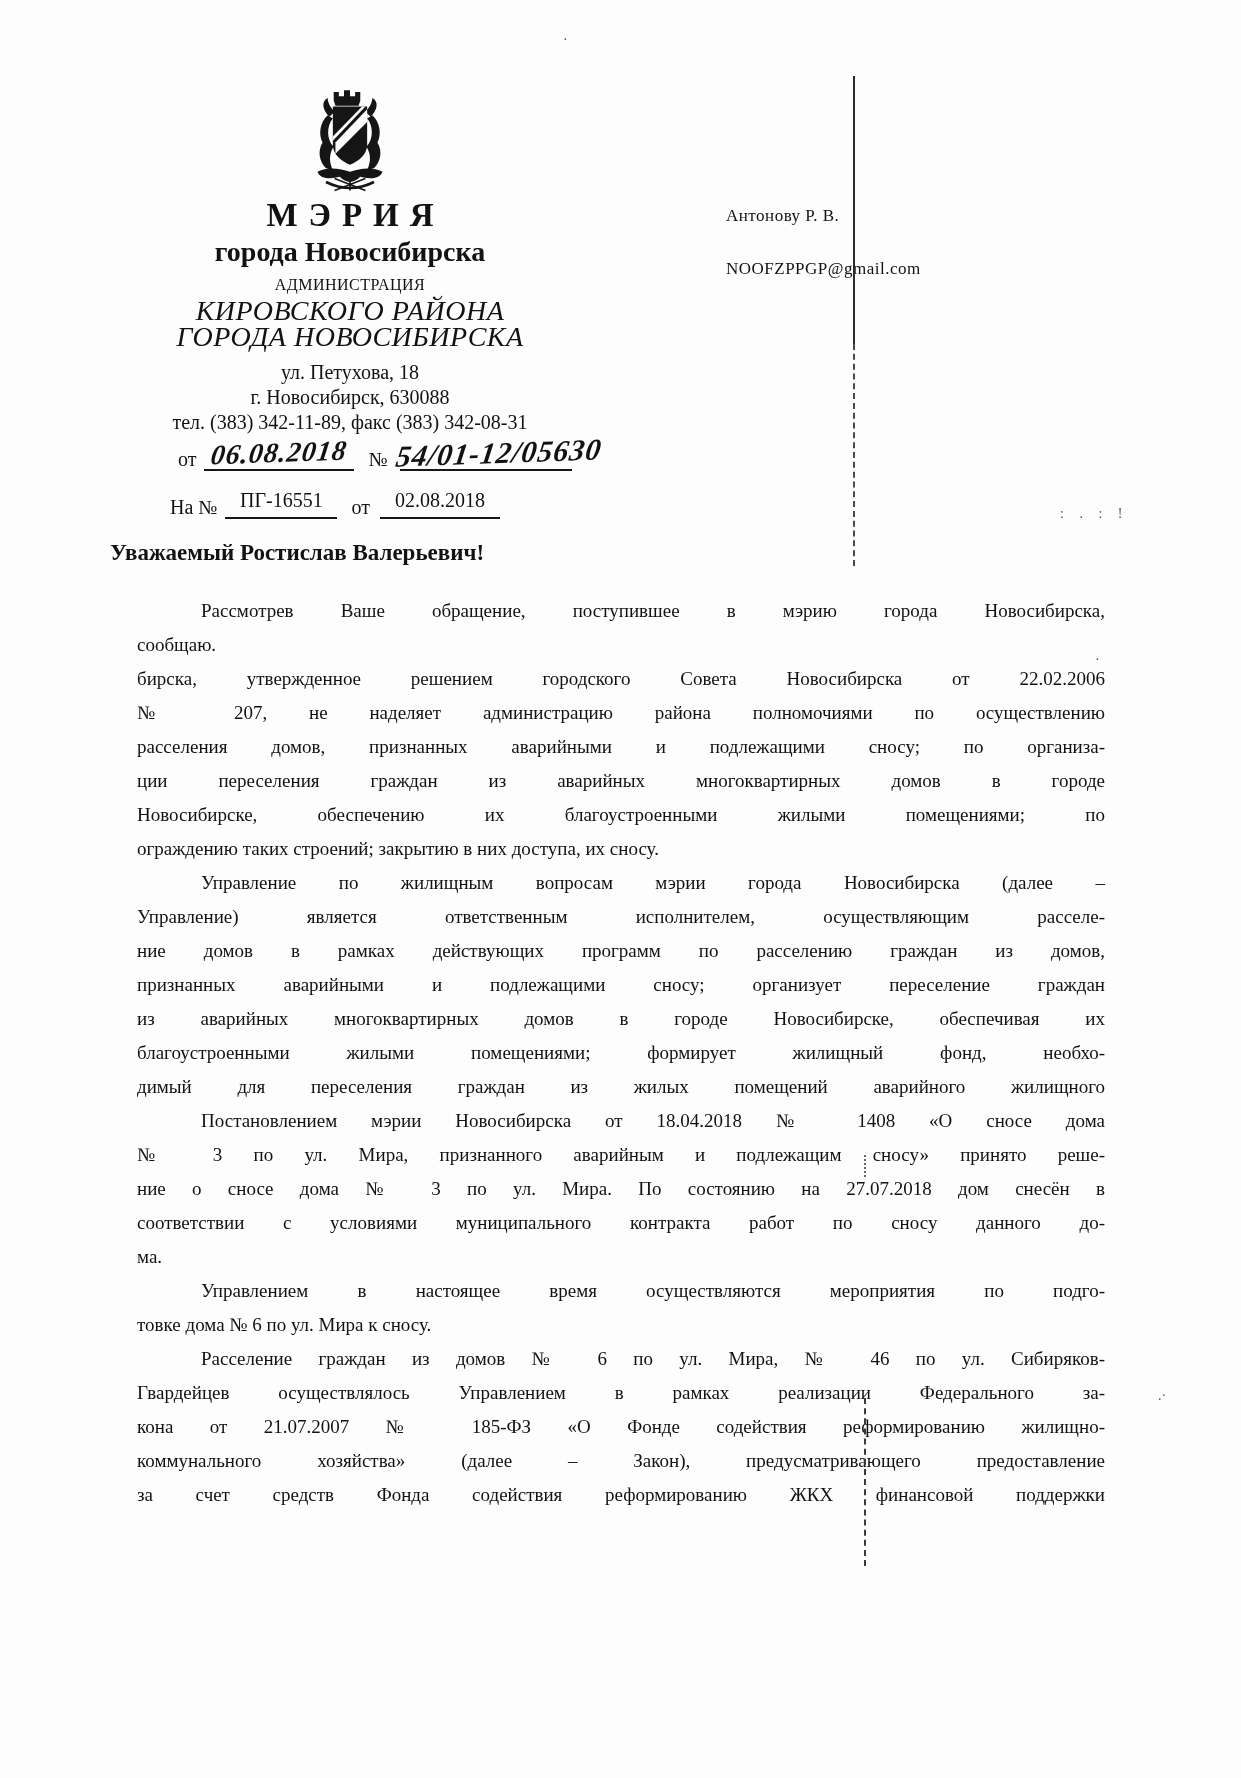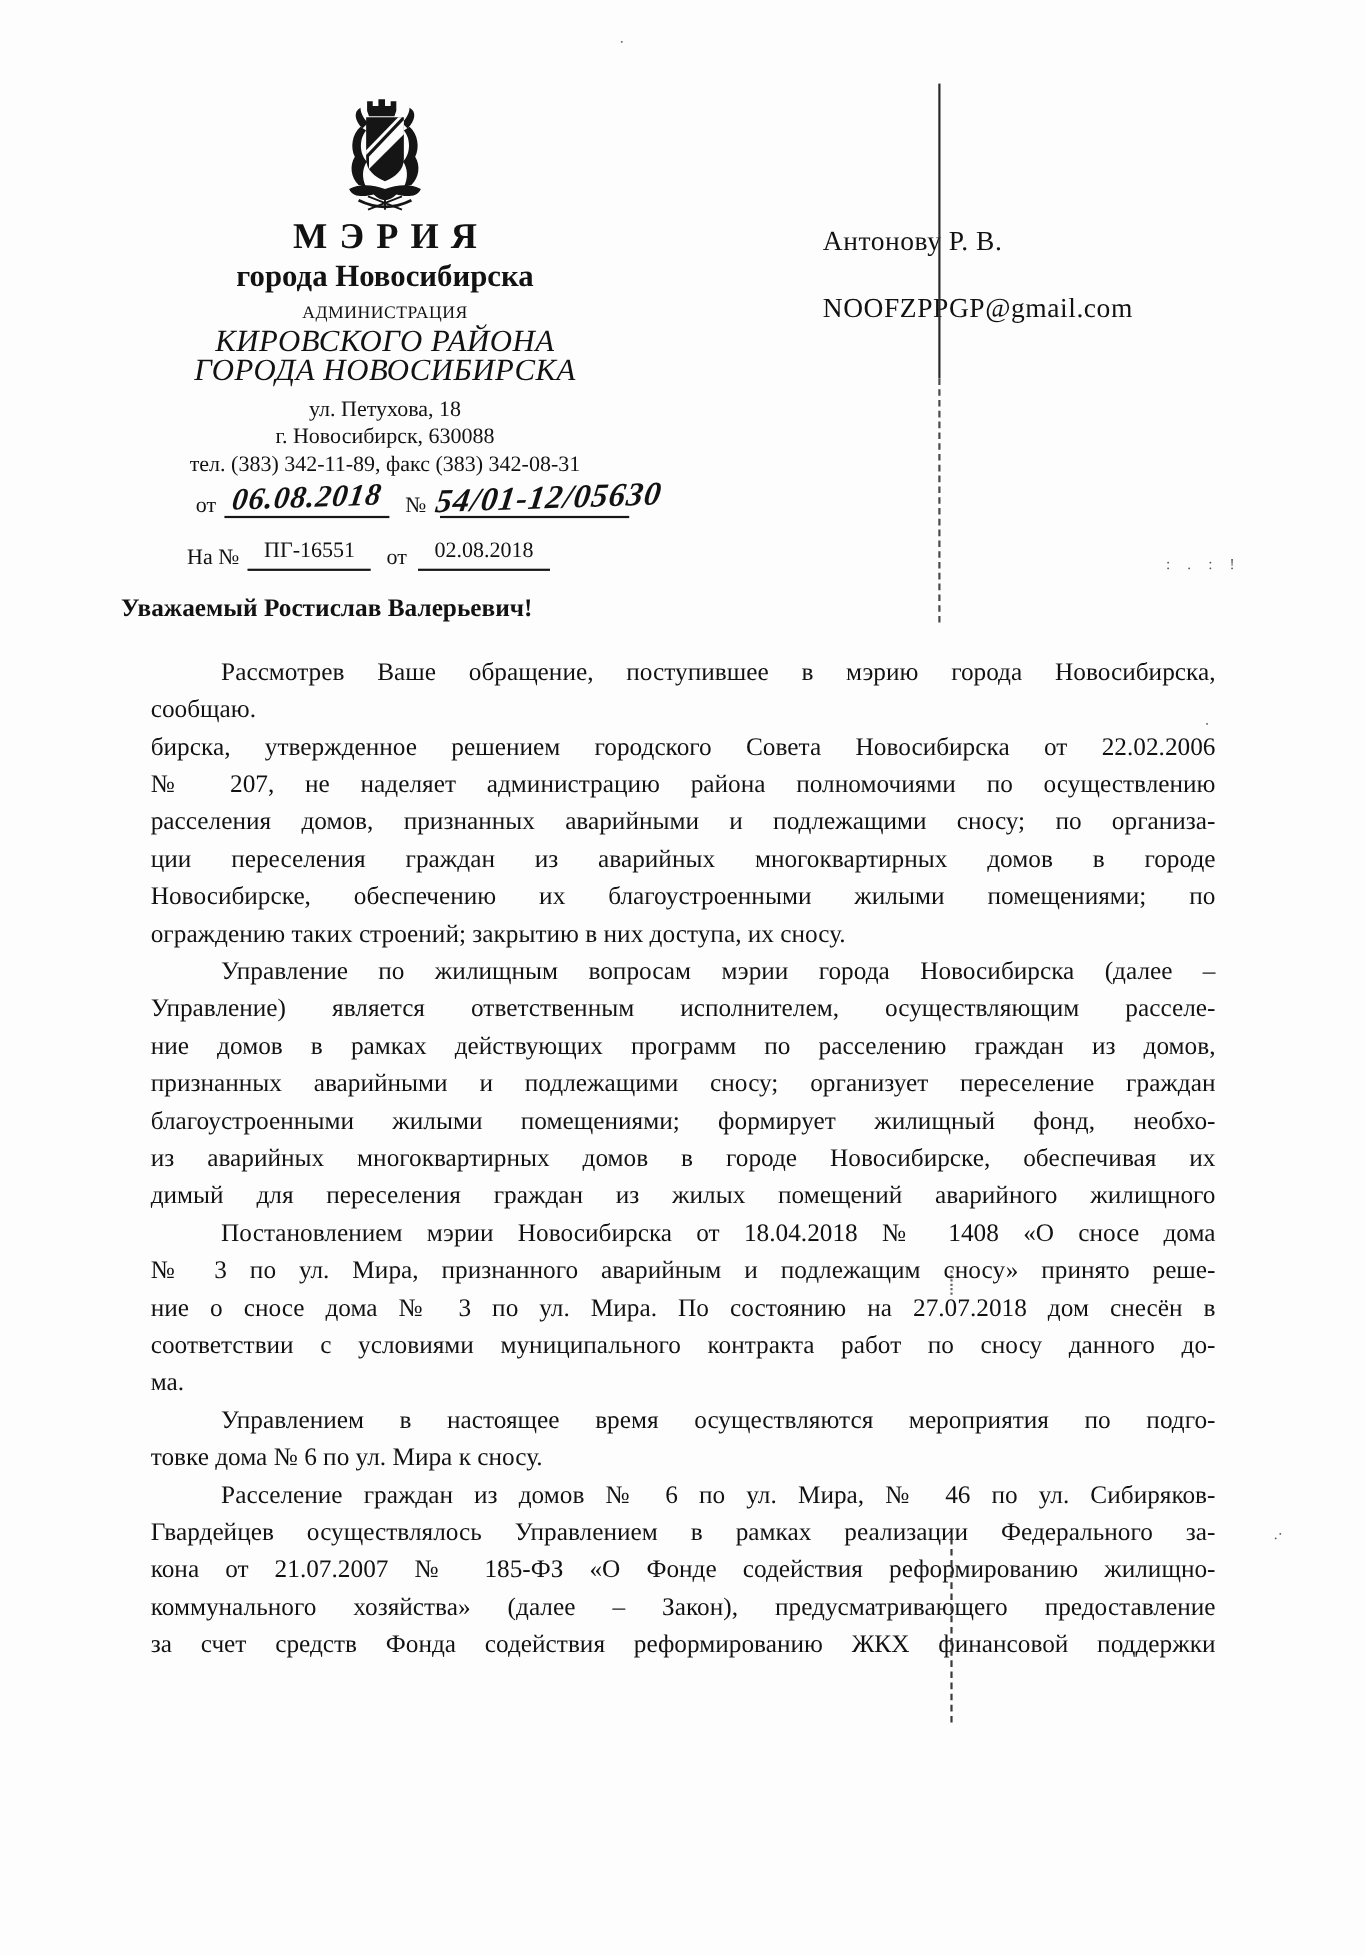--- a/index.html
+++ b/index.html
@@ -38,31 +38,31 @@
   .uf-refdate{width:120px;margin-left:10px;}
   .hw{
     display:inline-block;
     font-style:italic;font-weight:700;font-size:28px;line-height:28px;
     transform:rotate(-2deg) skewX(-10deg);
     white-space:nowrap;letter-spacing:1px;
   }
   .hw-num{font-size:30px;margin-left:-4px;}
   .refval{font-size:20px;line-height:26px;display:inline-block;}
   
-  .recipient{position:absolute;left:748px;top:206px;font-size:25px;}
+  .recipient{position:absolute;left:726px;top:206px;font-size:17px;}
   .recipient .rname{letter-spacing:0.5px;}
   .recipient .remail{margin-top:33px;letter-spacing:0.5px;}
   
   .salutation{
     position:absolute;left:110px;top:540px;width:970px;
     text-align:left;font-weight:bold;font-size:23px;
   }
   .body-text{
     position:absolute;left:137px;top:594px;width:968px;
-    font-size:23px;line-height:34px;
+    font-size:19px;line-height:34px;
   }
   .bline{text-align:justify;text-align-last:justify;white-space:normal;}
   .bline.lastline{text-align-last:left;}
   .bline.first{text-indent:64px;}
   
   .fold1{position:absolute;left:853px;top:76px;width:0px;height:268px;border-left:2px solid #2a2a2a;}
   .fold2{position:absolute;left:853px;top:344px;width:0px;height:222px;border-left:2px dashed #4a4a4a;}
   .fold3{position:absolute;left:864px;top:1398px;width:0px;height:168px;border-left:2px dashed #3a3a3a;}
   .fold4{position:absolute;left:864px;top:1155px;width:0px;height:22px;border-left:2px dotted #666;}
   .speck{position:absolute;color:#555;font-size:14px;}
@@ -132,22 +132,22 @@
       <div class="bline">бирска, утвержденное решением городского Совета Новосибирска от 22.02.2006</div>
       <div class="bline">№ 207, не наделяет администрацию района полномочиями по осуществлению</div>
       <div class="bline">расселения домов, признанных аварийными и подлежащими сносу; по организа-</div>
       <div class="bline">ции переселения граждан из аварийных многоквартирных домов в городе</div>
       <div class="bline">Новосибирске, обеспечению их благоустроенными жилыми помещениями; по</div>
       <div class="bline lastline">ограждению таких строений; закрытию в них доступа, их сносу.</div>
       <div class="bline first">Управление по жилищным вопросам мэрии города Новосибирска (далее –</div>
       <div class="bline">Управление) является ответственным исполнителем, осуществляющим расселе-</div>
       <div class="bline">ние домов в рамках действующих программ по расселению граждан из домов,</div>
       <div class="bline">признанных аварийными и подлежащими сносу; организует переселение граждан</div>
+      <div class="bline">из аварийных многоквартирных домов в городе Новосибирске, обеспечивая их</div>
       <div class="bline">благоустроенными жилыми помещениями; формирует жилищный фонд, необхо-</div>
-      <div class="bline">из аварийных многоквартирных домов в городе Новосибирске, обеспечивая их</div>
       <div class="bline">димый для переселения граждан из жилых помещений аварийного жилищного</div>
       <div class="bline first">Постановлением мэрии Новосибирска от 18.04.2018 № 1408 «О сносе дома</div>
       <div class="bline">№ 3 по ул. Мира, признанного аварийным и подлежащим сносу» принято реше-</div>
       <div class="bline">ние о сносе дома № 3 по ул. Мира. По состоянию на 27.07.2018 дом снесён в</div>
       <div class="bline">соответствии с условиями муниципального контракта работ по сносу данного до-</div>
       <div class="bline lastline">ма.</div>
       <div class="bline first">Управлением в настоящее время осуществляются мероприятия по подго-</div>
       <div class="bline lastline">товке дома № 6 по ул. Мира к сносу.</div>
       <div class="bline first">Расселение граждан из домов № 6 по ул. Мира, № 46 по ул. Сибиряков-</div>
       <div class="bline">Гвардейцев осуществлялось Управлением в рамках реализации Федерального за-</div>

